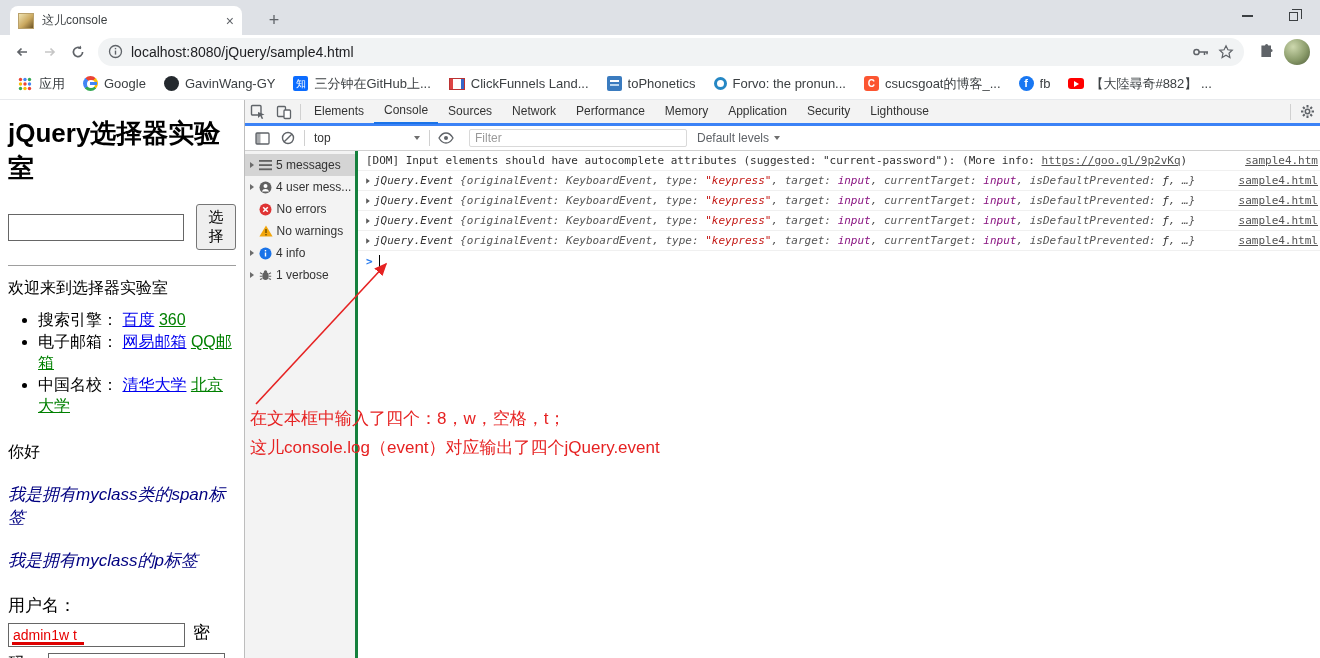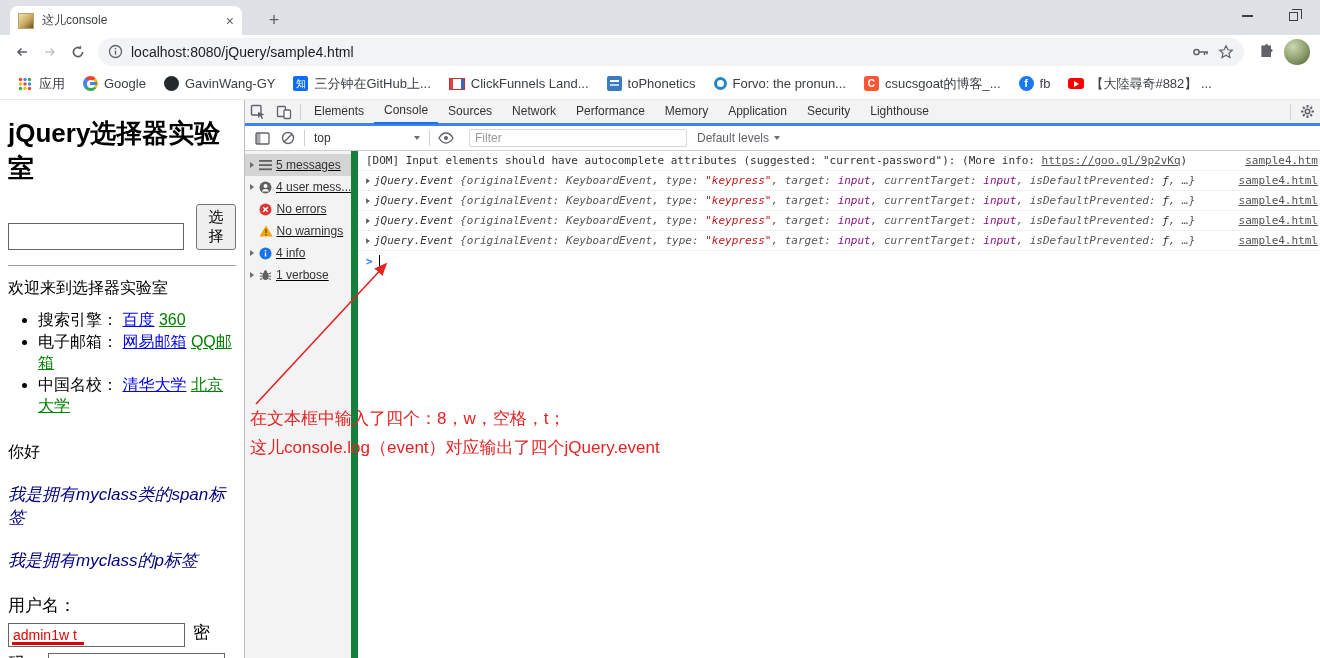--- a/index.html
+++ b/index.html
@@ -51,21 +51,21 @@
             background:conic-gradient(from -45deg,#ea4335 0 25%,#fbbc05 25% 50%,#34a853 50% 75%,#4285f4 75% 100%); }
   .g-icon::before { content:""; position:absolute; left:3.5px; top:3.5px; width:8px; height:8px; background:#fff; border-radius:50%; }
   .g-icon::after { content:""; position:absolute; left:7px; top:6px; width:7px; height:3px; background:#4285f4; }
 
   
   #main { position:absolute; left:0; top:100px; width:1320px; height:558px; display:flex; }
 
   
   #page { width:245px; height:100%; background:#fff; border-right:1px solid #bdbdbd; padding:8px; overflow:hidden; }
   #page h1 { font-size:26px; font-weight:bold; color:#000; margin:8px 0 18px 0; letter-spacing:0; }
-  .sel-row { display:flex; align-items:flex-end; gap:12px; }
+  .sel-row { display:flex; align-items:center; gap:12px; }
   #selector-input { width:176px; height:27px; border:1px solid #666; font-size:14px; padding:2px 4px; }
   .btn { background:#efefef; border:1px solid #767676; border-radius:3px; font-size:15px; padding:3px 8px; color:#000; }
   #page hr { border:none; border-top:1px solid #9e9e9e; margin:15px 0 12px 0; }
   .welcome { font-size:16px; color:#000; margin-bottom:10px; }
   #page ul { margin:8px 0 0 0; padding-left:30px; }
   #page li { font-size:16px; line-height:21px; margin-bottom:1px; color:#000; }
   a.blue { color:#0000ee; text-decoration:underline; }
   a.green { color:#008000; text-decoration:underline; }
   .hello { font-size:16px; margin:26px 0 0 0; }
   .navy-it { font-style:italic; color:#000080; font-size:17px; margin-top:20px; }
@@ -87,21 +87,21 @@
   #dt-tabbar .spacer { flex:1; }
 
   #dt-toolbar { height:25px; background:#fff; border-bottom:1px solid #d0d0d0; display:flex; align-items:center; padding-left:4px; }
   .ctx-dd { display:flex; align-items:center; font-size:12px; color:#333; width:118px; padding:0 6px; justify-content:space-between; }
   .tri-sm { width:0; height:0; border-left:3.5px solid transparent; border-right:3.5px solid transparent; border-top:4.5px solid #6e6e6e; }
   #filter-input { width:218px; height:18px; border:1px solid #d9d9d9; border-radius:2px; font-size:12px; padding:0 5px; margin:0 10px; color:#333; }
   #filter-input::placeholder { color:#9a9a9a; }
   .levels-dd { display:flex; align-items:center; gap:5px; font-size:12px; color:#5f6368; }
 
   #dt-body { flex:1; display:flex; min-height:0; }
-  #console-sidebar { width:113px; background:#f3f3f3; border-right:7px solid #15803d; padding-top:3px; flex:none;text-decoration:underline; }
+  #console-sidebar { width:113px; background:#f3f3f3; border-right:3px solid #15803d; padding-top:3px; flex:none; }
   .cs-row { height:22px; display:flex; align-items:center; gap:4px; padding-left:5px; font-size:12px; color:#333; white-space:nowrap; overflow:hidden; }
   .cs-row.selected { background:#d4d4d4; }
   .tri-r { width:0; height:0; border-top:3.5px solid transparent; border-bottom:3.5px solid transparent; border-left:4.5px solid #6b6b6b; flex:none; }
   .tri-ph { width:4.5px; flex:none; }
   .cs-ic { width:14px; height:14px; flex:none; display:flex; align-items:center; justify-content:center; }
 
   #console-pane { flex:1; min-width:0; font-family:"DejaVu Sans Mono",monospace; font-size:11px; color:#303030; }
   .con-row { height:20px; border-bottom:1px solid #f0f0f0; display:flex; align-items:center; padding:0 2px 0 8px; white-space:nowrap; overflow:hidden; }
   .con-row .tri-r { border-left-color:#5a5a5a; margin-right:4px; transform:scale(.9); }
   .con-text { overflow:hidden; }

